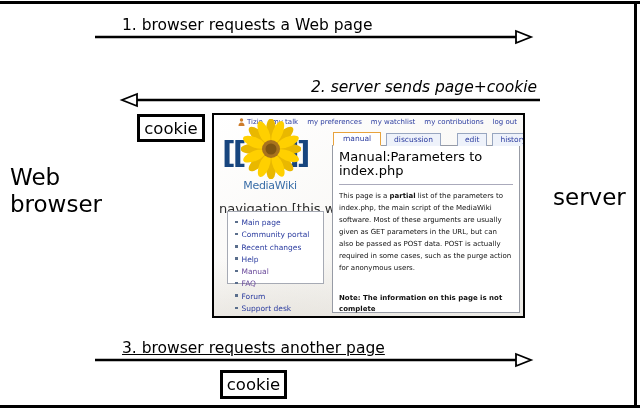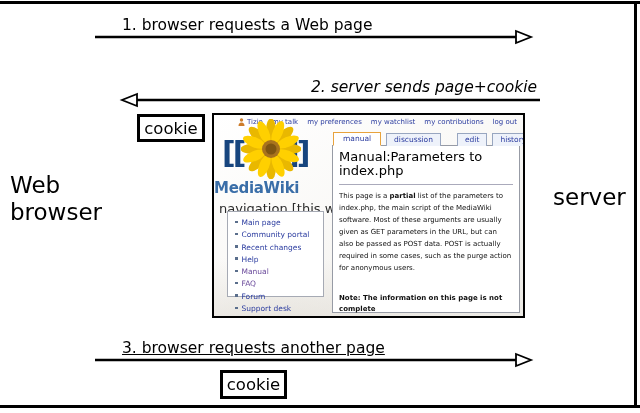--- a/index.html
+++ b/index.html
@@ -17,21 +17,21 @@
   .arrow-svg { position:absolute; overflow:visible; }
 
   .cookie-box {
     position:absolute; border:3px solid #000; background:#fff;
     font-size:16.5px; display:flex; align-items:center; justify-content:center;
   }
   .cookie-box.one { left:137px; top:114px; width:68px; height:28px; }
   .cookie-box.two { left:220px; top:370px; width:67px; height:29px; }
 
   .side-label { position:absolute; font-size:23px; line-height:1.18; white-space:pre-line; }
-  .side-label.web { left:10px; top:172px; }
+  .side-label.web { left:10px; top:164px; }
   .side-label.srv { left:553px; top:184px; }
 
   
   .wiki {
     position:absolute; left:212px; top:113px; width:313px; height:205px;
     border:2px solid #000;
     background:
       radial-gradient(ellipse 420px 160px at 18% 118%, rgba(222,218,210,.85), rgba(222,218,210,0) 60%),
       linear-gradient(150deg, #ffffff 0%, #faf9f7 45%, #eceae5 100%);
     overflow:hidden; font-family:"DejaVu Sans", sans-serif;
@@ -66,26 +66,26 @@
   }
   .article-body { font-size:7px; line-height:1.72; color:#101010; }
   .article-note { font-size:7px; line-height:1.6; font-weight:bold; margin-top:19px; color:#101010; }
 
   .logo { position:absolute; left:0; top:6px; width:118px; height:78px; }
   .bracket { position:absolute; font-size:30px; font-weight:bold; color:#17457e; letter-spacing:-3px; top:14px; }
   .bracket.l { left:8px; }
   .bracket.r { left:72px; }
   .sunflower { position:absolute; left:27px; top:-2px; }
   .brand {
-    position:absolute; left:0; top:58px; width:112px; 
-    font-size:15px; font-weight:bold; color:#3a6ea8; letter-spacing:-0.3px;
+    position:absolute; left:0; top:58px; width:112px; text-align:center;
+    font-size:11px; font-weight:normal; color:#3a6ea8; letter-spacing:-0.3px;
   }
   .nav-head { position:absolute; left:5px; top:86px; font-size:13px; color:#2b2b2b; }
   .nav-box {
-    position:absolute; left:13px; top:96px; width:97px; height:86px;
+    position:absolute; left:13px; top:96px; width:97px; height:73px;
     background:#fff; border:1px solid #a6aab4; padding:5px 6px 0 7px;
   }
   .nav-box ul { list-style:none; }
   .nav-box li { font-size:7.5px; line-height:12.3px; color:#2a3b9f; white-space:nowrap; cursor:pointer; }
   .nav-box li .sq {
     display:inline-block; width:2.5px; height:2.5px; background:#5a6e8c;
     margin-right:4px; vertical-align:2px;
   }
   .nav-box li.visited { color:#6a4a9b; }
 </style>

